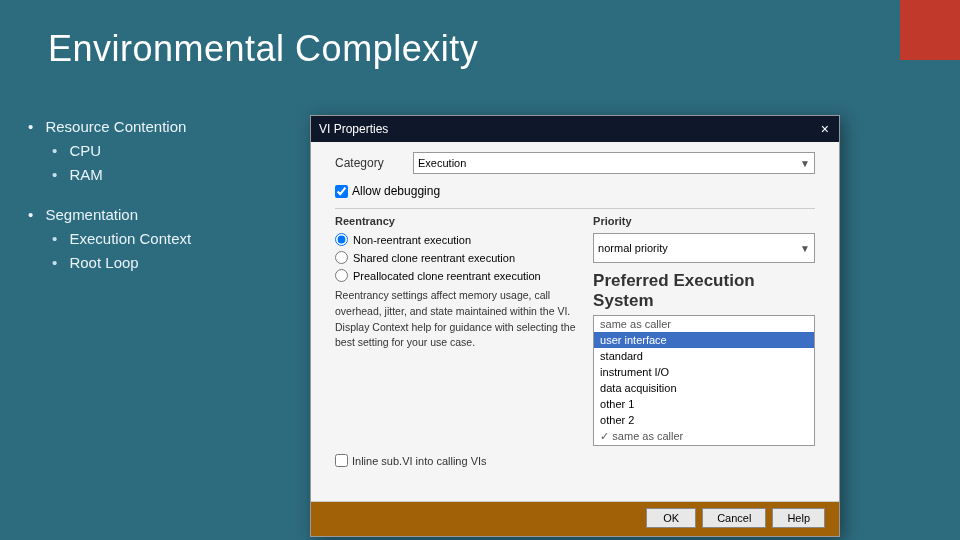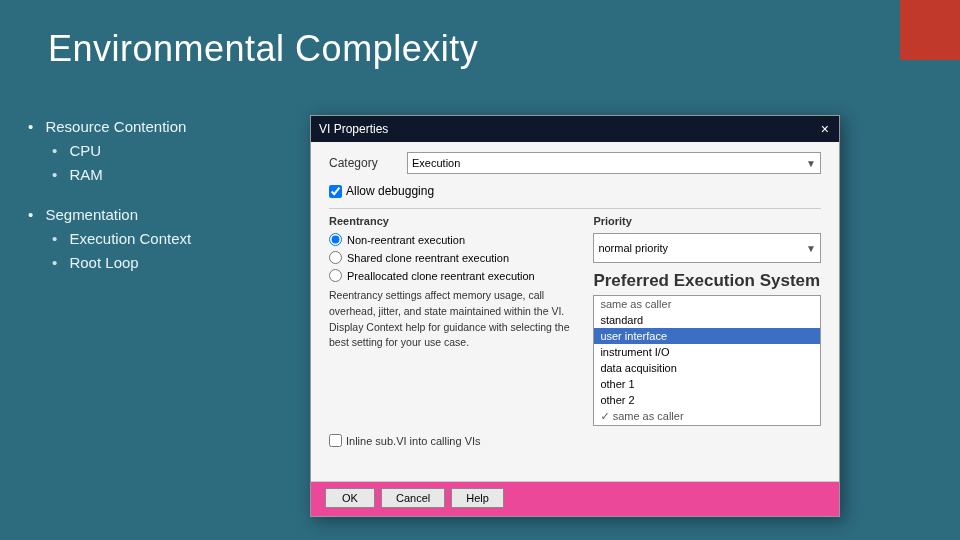--- a/index.html
+++ b/index.html
@@ -96,21 +96,21 @@
     .dialog-close-btn {
       background: transparent;
       border: none;
       color: #fff;
       font-size: 14px;
       cursor: pointer;
       padding: 0 2px;
     }
 
     .dialog-body {
-      padding: 10px 18px;
+      padding: 10px 24px;
       background: #f5f5f5;
     }
 
     
     .category-row {
       display: flex;
       align-items: center;
       margin-bottom: 10px;
       gap: 8px;
     }
@@ -254,23 +254,24 @@
     }
 
     .inline-vi-row input[type="checkbox"] {
       width: 13px;
       height: 13px;
     }
 
     
     .dialog-footer {
       display: flex;
+      justify-content: flex-end;
       gap: 6px;
       padding: 6px 14px 8px;
-      background: #ec4899;
+      background: #a16207;
       border-top: 1px solid #ccc;
     }
 
     .dialog-btn {
       padding: 3px 14px;
       font-size: 11px;
       border: 1px solid #888;
       background: #e8e8e8;
       cursor: pointer;
       min-width: 50px;
@@ -368,22 +369,22 @@
 
         <div class="priority-select">
           <span>normal priority</span>
           <span class="dropdown-arrow">▼</span>
         </div>
 
         <div class="pref-exec-label">Preferred Execution System</div>
 
         <div class="pref-exec-list">
           <div class="pref-exec-item same-as">same as caller</div>
+          <div class="pref-exec-item selected">user interface</div>
           <div class="pref-exec-item">standard</div>
-          <div class="pref-exec-item selected">user interface</div>
           <div class="pref-exec-item">instrument I/O</div>
           <div class="pref-exec-item">data acquisition</div>
           <div class="pref-exec-item">other 1</div>
           <div class="pref-exec-item">other 2</div>
           <div class="pref-exec-item same-as">✓ same as caller</div>
         </div>
       </div>
     </div>
 
     <div class="inline-vi-row">

